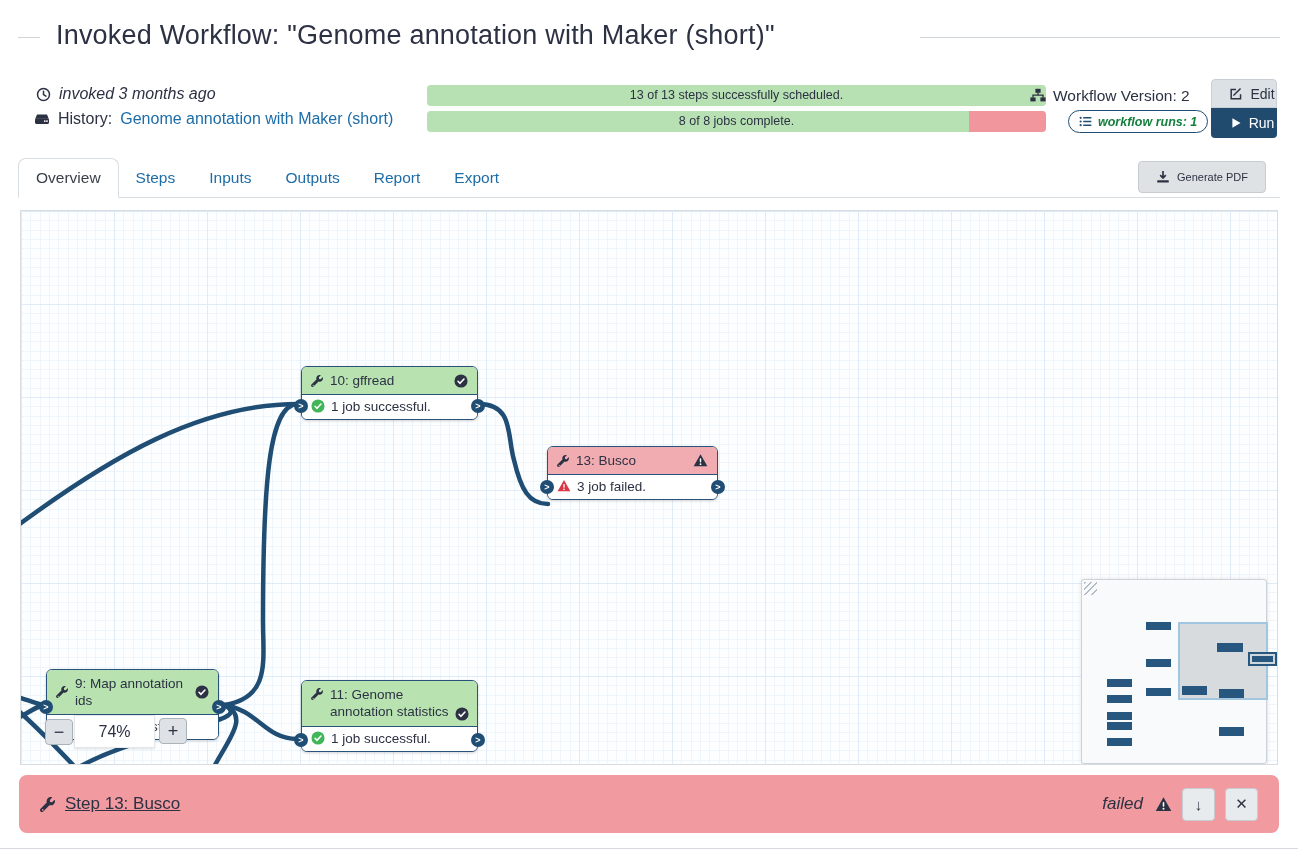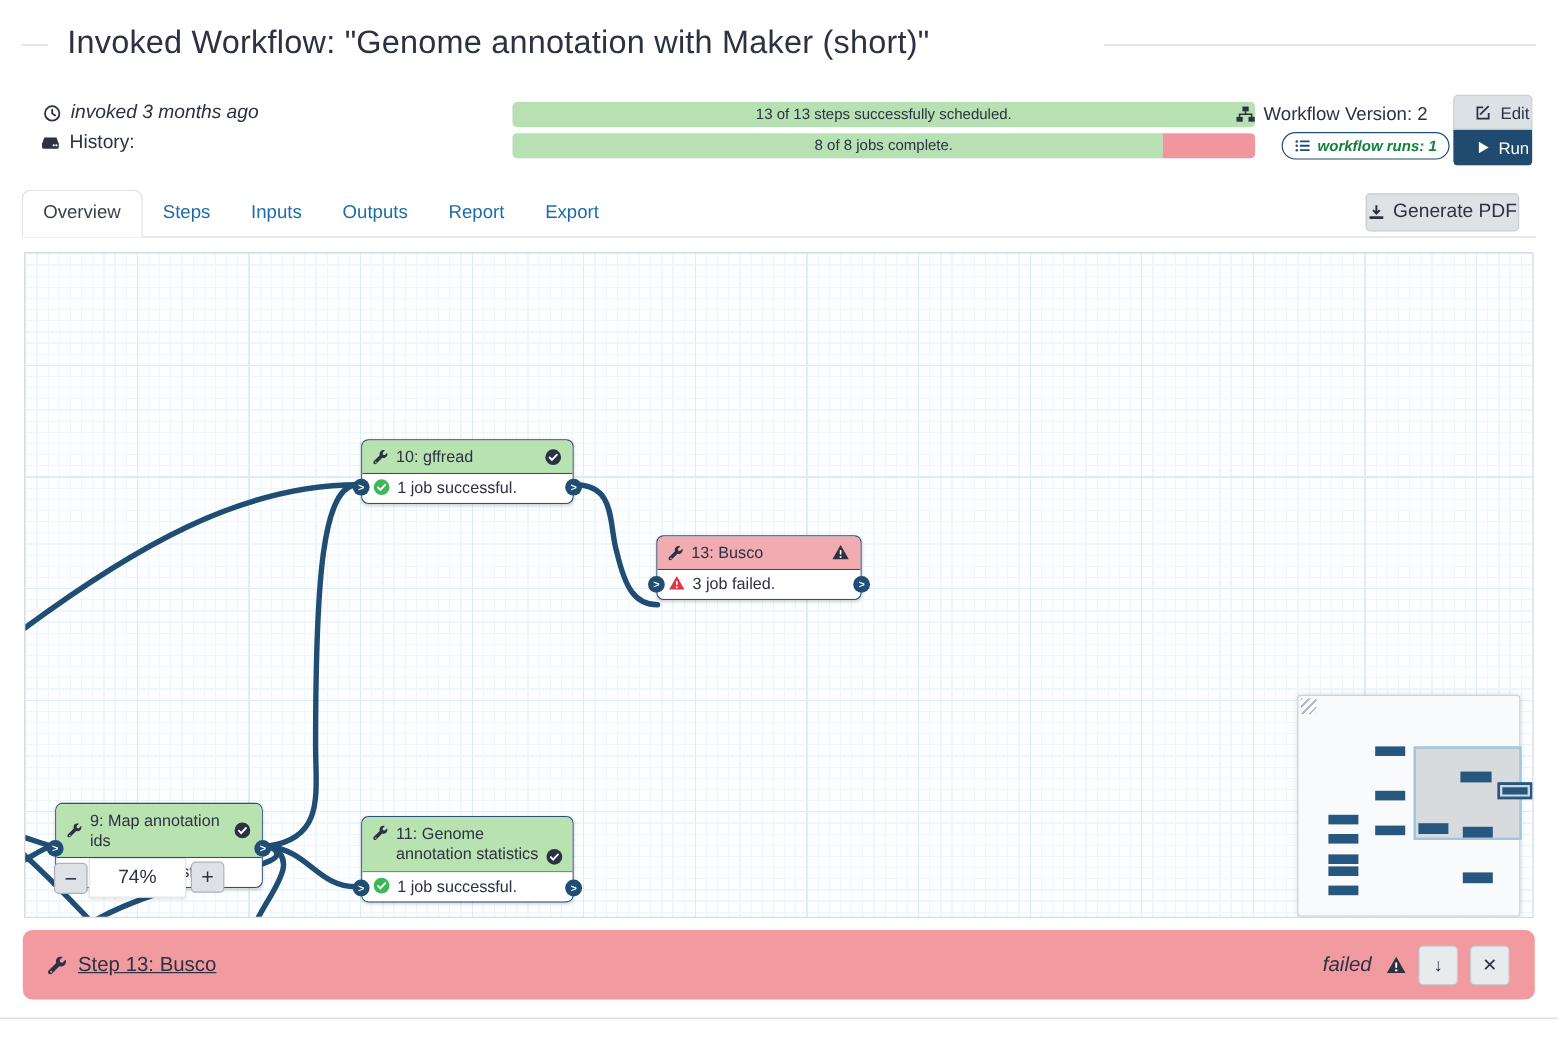--- a/index.html
+++ b/index.html
@@ -37,21 +37,21 @@
               border-radius:4px 4px 0 0; }
   #run-btn  { height:30px; background:#204a6e; color:#fff; border-radius:0 0 4px 4px; }
 
   
   #tabbar { left:18px; top:158px; width:1262px; height:40px; border-bottom:1px solid #d8dde2;
             display:flex; align-items:flex-end; }
   .tab { padding:10px 17px; font-size:15.5px; color:#1c6ca8; cursor:pointer; }
   .tab.active { background:#fff; color:#3a3f4a; border:1px solid #d8dde2; border-bottom:1px solid #fff;
                 border-radius:8px 8px 0 0; margin-bottom:-1px; }
   #pdf-btn { left:1138px; top:161px; width:128px; height:32px; background:#dfe2e5;
-             border:1px solid #c6ccd1; border-radius:4px; font-size:16px; color:#2c3143;
+             border:1px solid #c6ccd1; border-radius:4px; font-size:11px; color:#2c3143;
              display:flex; align-items:center; justify-content:center; gap:7px; cursor:pointer; }
 
   
   #canvas { left:20px; top:210px; width:1258px; height:555px; border:1px solid #d8dde2;
     background-color:#fdfeff;
     background-image:
       repeating-linear-gradient(to right, #dfecf7 0 1px, transparent 1px 93px),
       repeating-linear-gradient(to bottom, #dfecf7 0 1px, transparent 1px 93px),
       repeating-linear-gradient(to right, #eef5fb 0 1px, transparent 1px 9.3px),
       repeating-linear-gradient(to bottom, #eef5fb 0 1px, transparent 1px 9.3px);
@@ -127,20 +127,21 @@
 <div class="abs info-row" id="history-row">
   <span>
     <svg viewBox="0 0 16 16" width="16" height="16">
         <path d="M3 3.5h10l1.6 4H1.4z" fill="#2c3143"></path>
         <rect x="1" y="7.3" width="14" height="5.6" rx="1.3" fill="#2c3143"></rect>
         <circle cx="10.8" cy="10.1" r="0.95" fill="#fff"></circle>
         <circle cx="13" cy="10.1" r="0.95" fill="#fff"></circle>
       </svg>
   </span>
   <span>History:</span>
+  <a class="link">Genome annotation with Maker (short)</a>
 </div>
 
 <div class="abs" id="bars">
   <div class="pbar">
     <div class="seg green" style="left:0;width:100%"></div>
     <div class="label">13 of 13 steps successfully scheduled.</div>
   </div>
   <div class="pbar">
     <div class="seg green" id="jobs-green" style="left: 0px; width: 87.5%;"></div>
     <div class="seg red" id="jobs-red" style="right: 0px; width: 12.5%;"></div>

